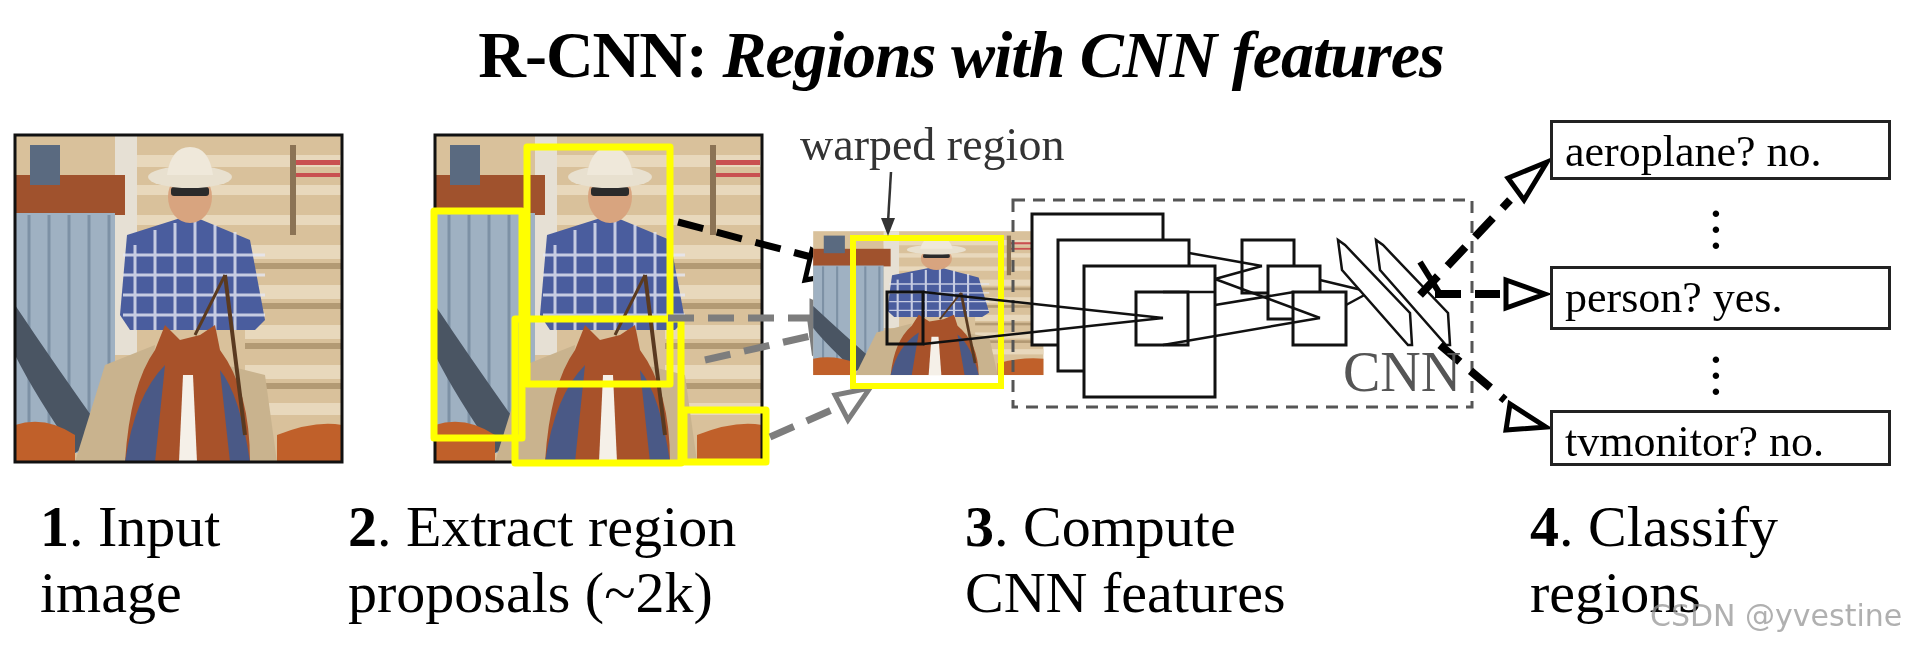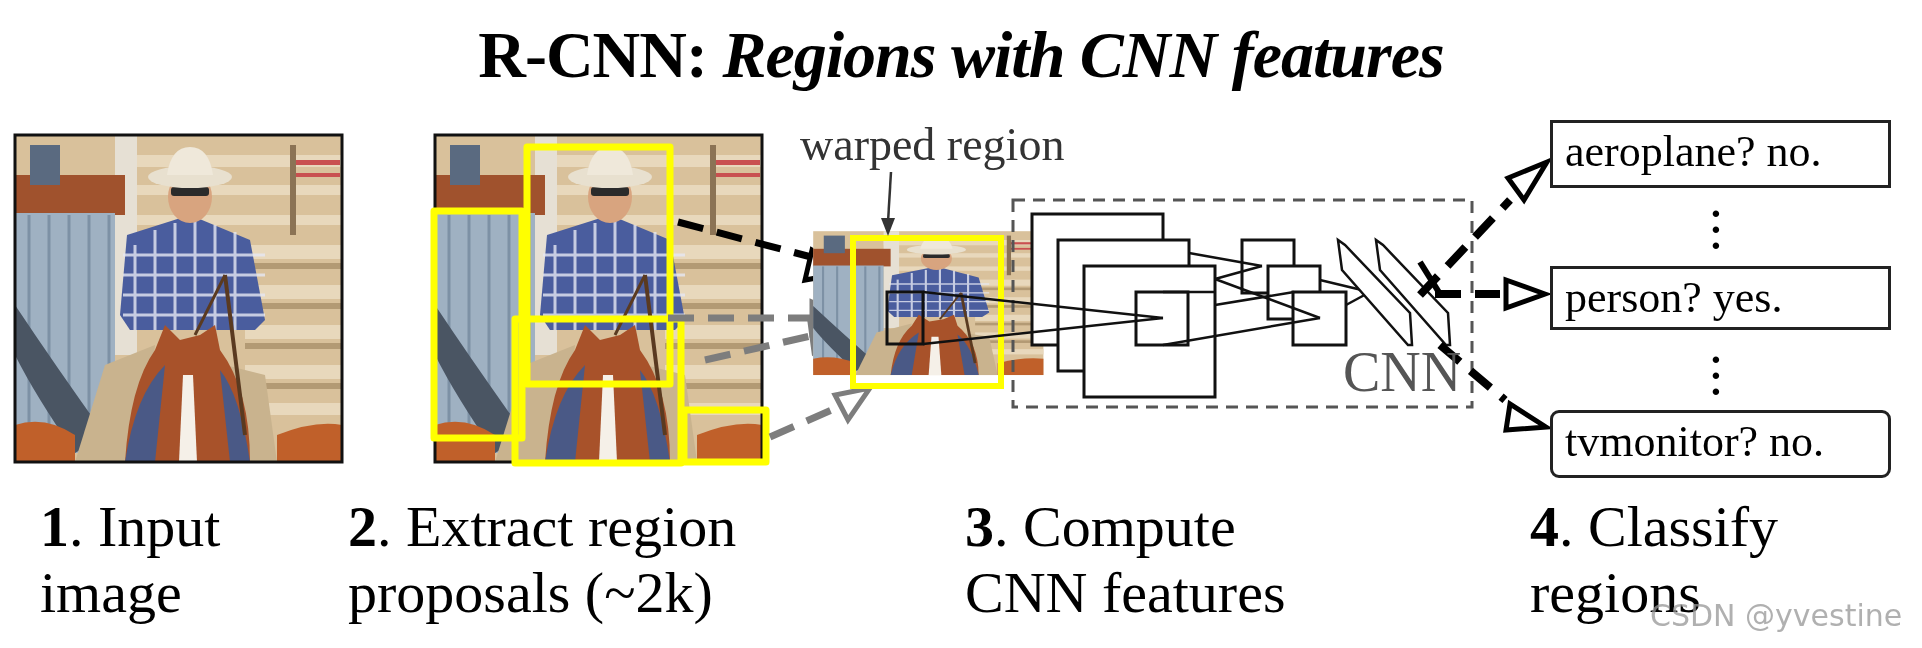--- a/index.html
+++ b/index.html
@@ -187,29 +187,29 @@
     <polygon points="1547,162 1508,178 1524,200"></polygon>
     <polygon points="1545,294 1506,280 1506,308"></polygon>
     <polygon points="1546,427 1510,404 1506,430"></polygon>
   </g>
   <line x1="1420" y1="262" x2="1440" y2="294" stroke="#000" stroke-width="6"></line>
 </svg>
 
 <div class="abs warped-lbl" style="left:800px; top:118px;">warped region</div>
 <div class="abs cnn-lbl" style="left:1343px; top:340px;">CNN</div>
 
-<div class="cls-box" style="top:120px; height:68px;">
+<div class="cls-box" style="top:120px; height:60px;">
   <span>aeroplane? no.</span>
 </div>
 <div class="vdots" style="top:206px;">·<br>·<br>·</div>
 <div class="cls-box" style="top:266px; height:64px;">
   <span>person? yes.</span>
 </div>
 <div class="vdots" style="top:352px;">·<br>·<br>·</div>
-<div class="cls-box" style="top:410px; height:68px;border-radius:9px;">
+<div class="cls-box" style="top:410px; height:56px;">
   <span>tvmonitor? no.</span>
 </div>
 
 <div class="abs lbl" style="left:40px; top:494px; width:280px;">
   <b>1</b><span>. Input</span><br>
   <span>image</span>
 </div>
 <div class="abs lbl" style="left:348px; top:494px; width:490px;">
   <b>2</b><span>. Extract region</span><br>
   <span>proposals (~2k)</span>

